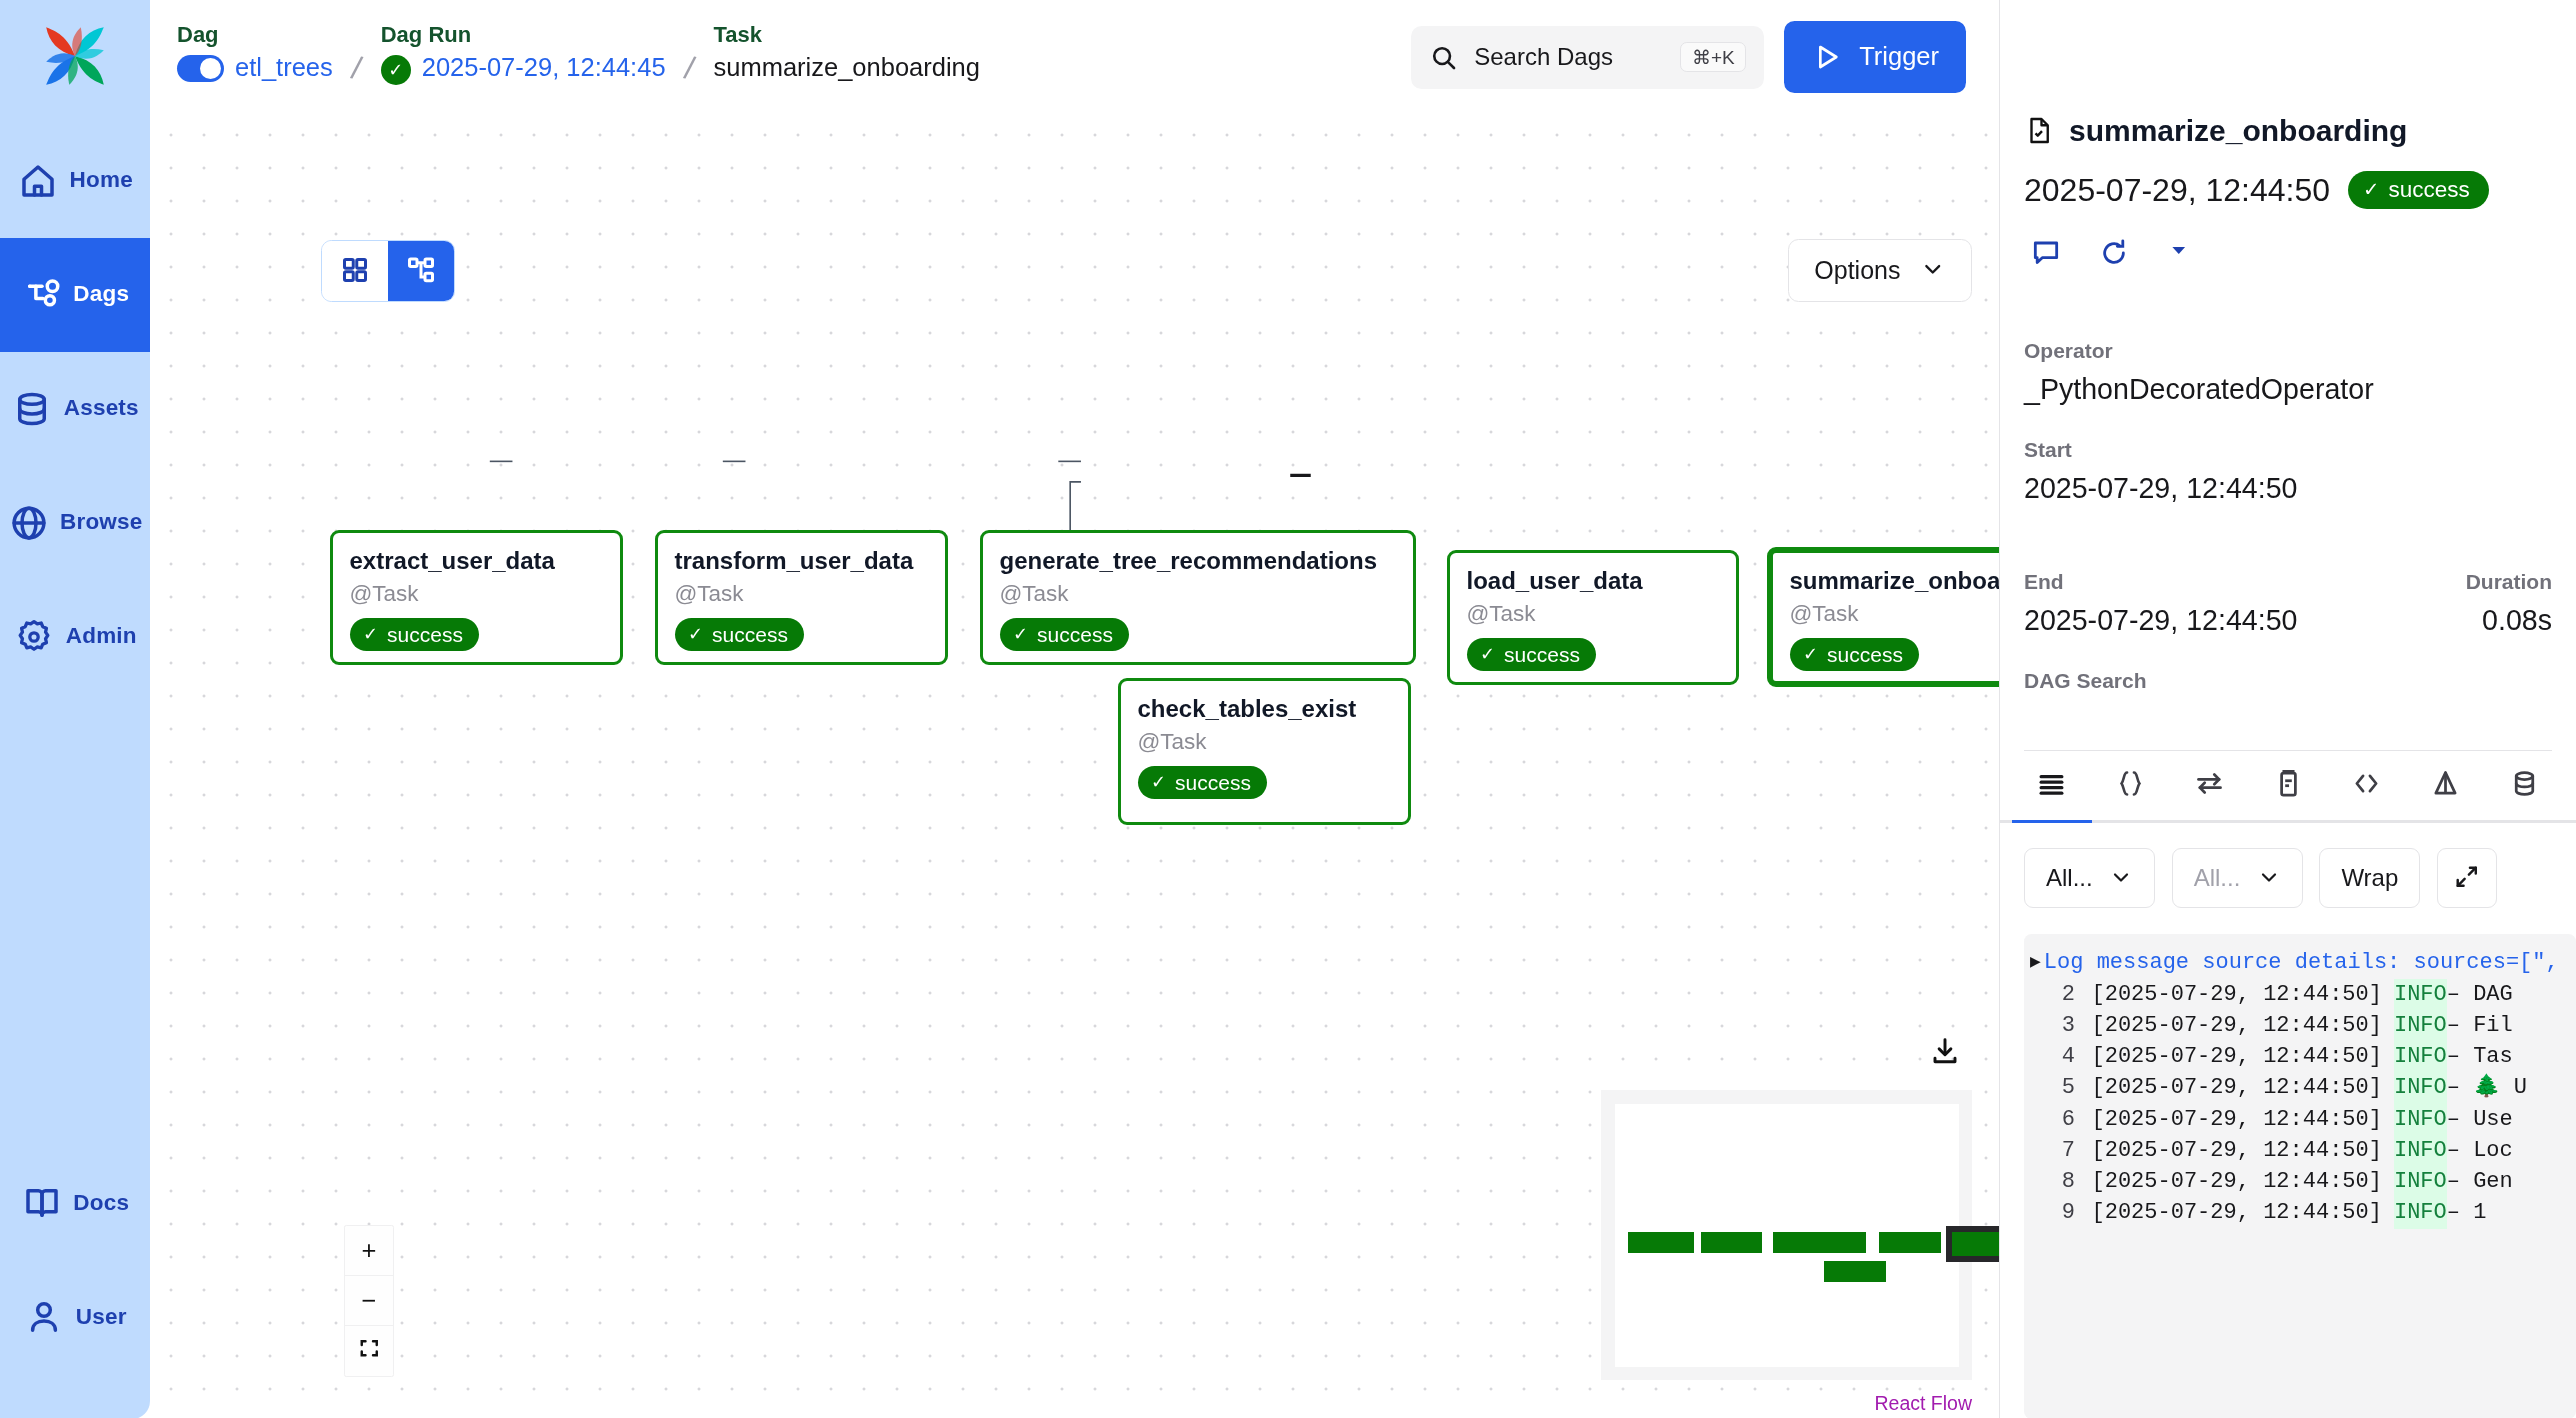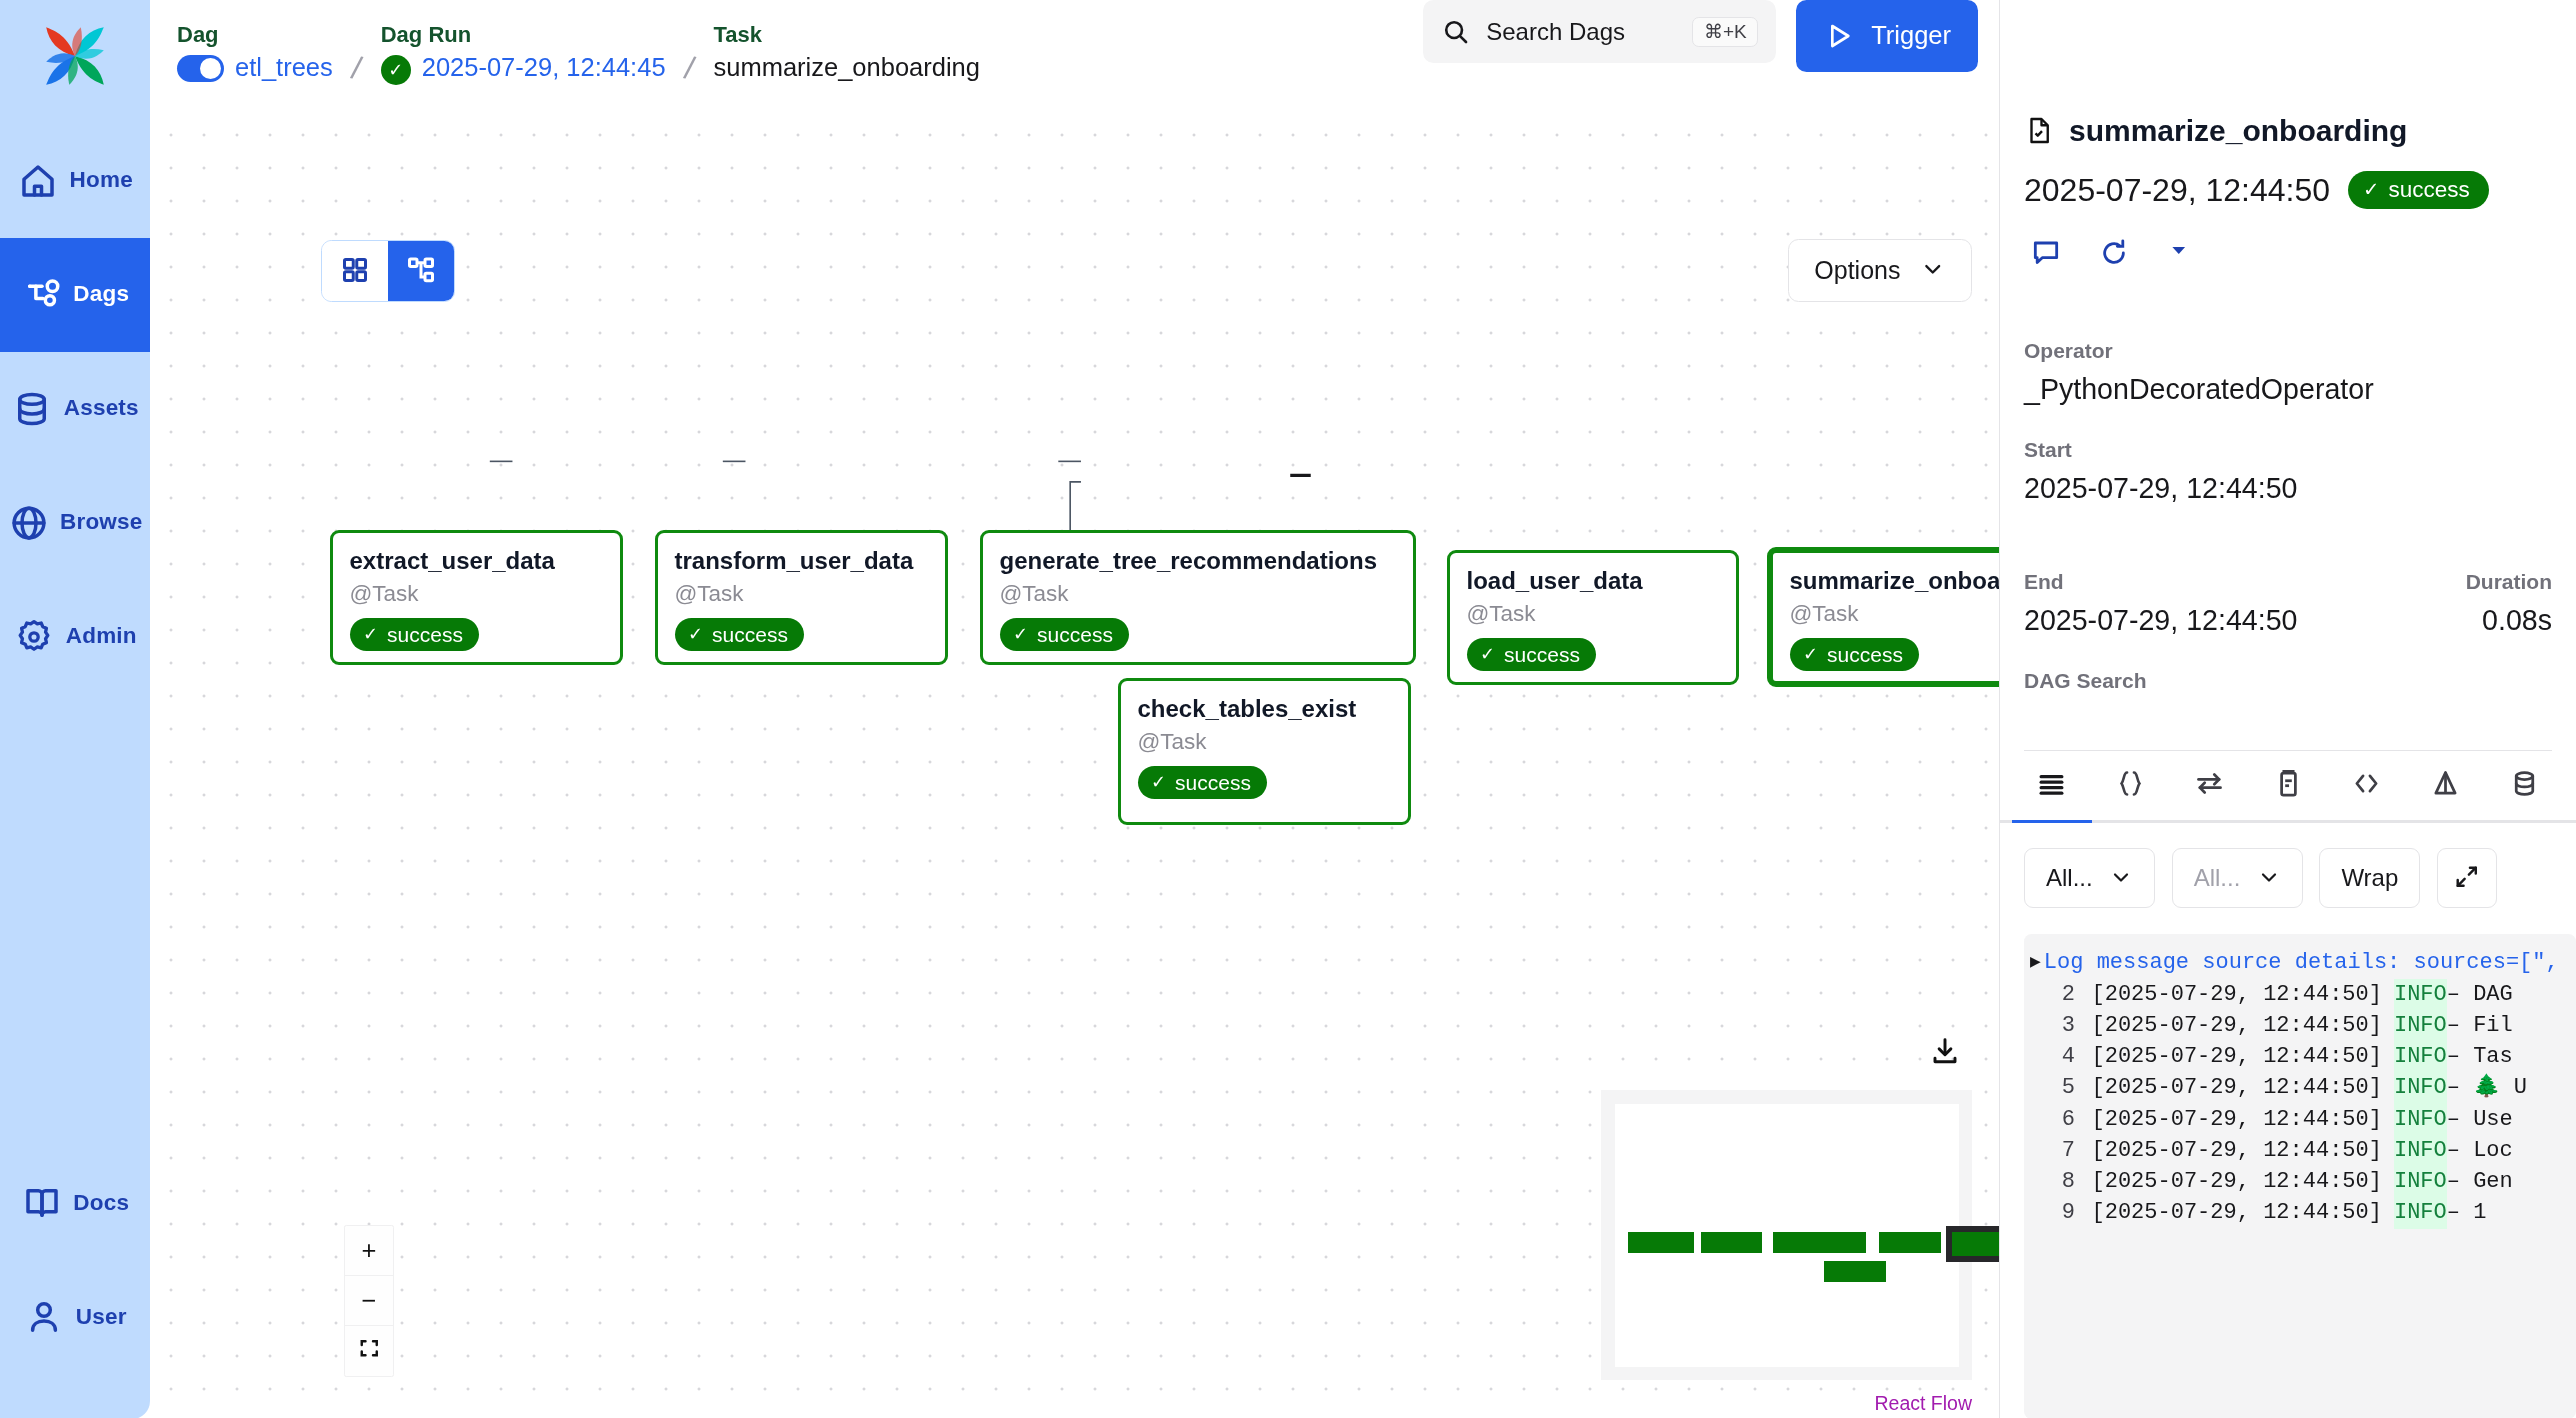--- a/index.html
+++ b/index.html
@@ -54,22 +54,22 @@
     content:''; position:absolute; right:3px; top:3px; width:21px; height:21px;
     border-radius:50%; background:#fff;
   }
   .status-dot {
     width: 30px; height: 30px; border-radius: 50%; background: #067a06;
     display: flex; align-items: center; justify-content: center; flex: 0 0 30px;
     color: #fff; font-size: 18px; line-height: 1;
   }
 
   .topbar-right {
-    position: absolute; right: 0; top: 0; height: 114px;
-    display: flex; align-items: flex-start; gap: 19.5px; padding-right: 21px;
+    position: absolute; right: 12px; top: 0; height: 114px;
+    display: flex; align-items: center; gap: 19.5px; padding-right: 21px;
   }
   .search-box {
     width: 353px; height: 63px; background: #f4f4f5; border-radius: 10.5px;
     display: flex; align-items: center; gap: 16.5px; padding: 0 18px; cursor: text;
   }
   .search-box .mag { width: 28.6px; height: 28.6px; flex: 0 0 28.6px; }
   .search-ph { font-size: 24px; color: #18181b; flex: 1 1 auto; }
   .kbd {
     font-size: 19px; color: #3f3f46; background: #fafafa;
     border: 0.8px solid #e4e4e7; border-radius: 6.8px; padding: 4.5px 10.5px; line-height: 1;

